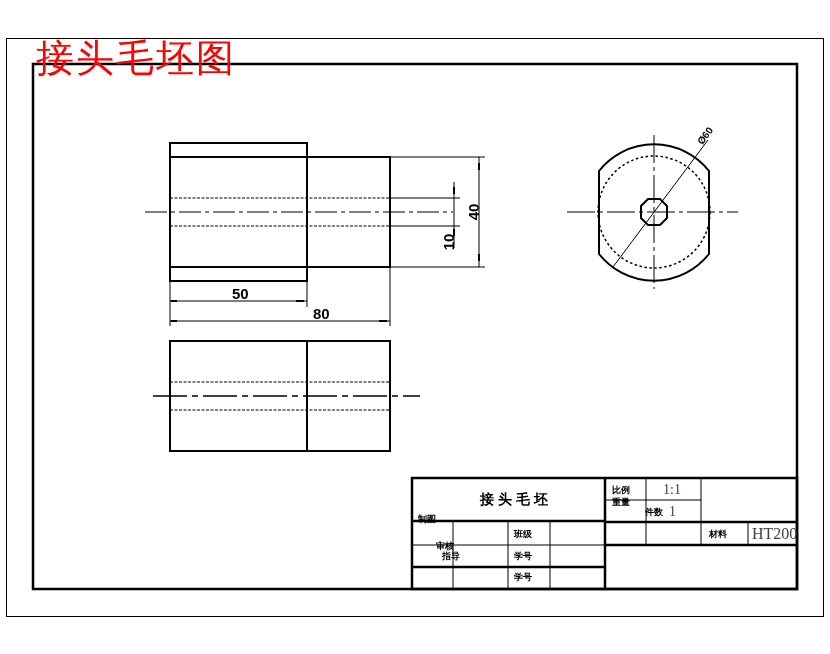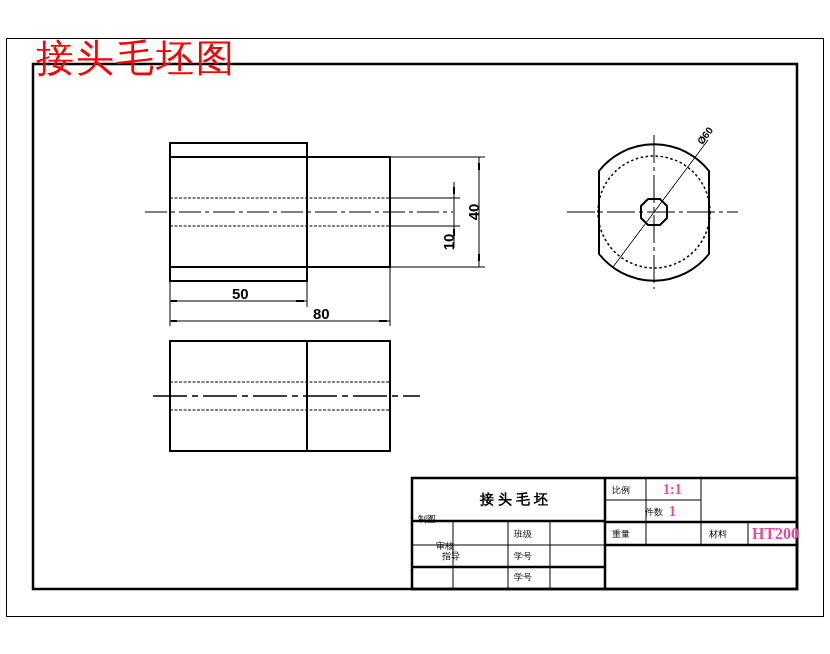--- a/index.html
+++ b/index.html
@@ -1,21 +1,21 @@
 <!DOCTYPE html>
 <html><head>
 <meta charset="utf-8">
 <style>
   html, body { margin: 0; padding: 0; background: #ffffff; }
   body { width: 830px; height: 654px; position: relative; overflow: hidden; font-family: "DejaVu Sans", sans-serif; }
   .page { position: absolute; left: 0; top: 0; width: 830px; height: 582px; }
   svg { position: absolute; left: 0; top: 0; }
   .red-title { position: absolute; left: 36px; top: 34px; color: #ff0000; font-family: "DejaVu Serif", serif; font-size: 38px; letter-spacing: 2px; line-height: 48px; white-space: nowrap; }
-  .lbl { position: absolute; font-family: "DejaVu Sans", sans-serif; font-size: 9px; font-weight: normal; color: #000; white-space: nowrap; line-height: 12px; }
-  .val { position: absolute; font-family: "Liberation Serif", serif; font-size: 14px; font-weight: bold; color: #ec4899; white-space: nowrap; line-height: 16px; }
+  .lbl { position: absolute; font-family: "DejaVu Sans", sans-serif; font-size: 9px; font-weight: bold; color: #000; white-space: nowrap; line-height: 12px; }
+  .val { position: absolute; font-family: "Liberation Serif", serif; font-size: 14px; font-weight: normal; color: #404040; white-space: nowrap; line-height: 16px; }
   .dim { position: absolute; font-family: "Liberation Sans", sans-serif; font-size: 15px; font-weight: bold; color: #000; white-space: nowrap; line-height: 12px; }
   .part-name { position: absolute; font-family: "DejaVu Sans", sans-serif; font-size: 14px; font-weight: bold; color: #000; letter-spacing: 4px; white-space: nowrap; }
 </style>
 </head>
 <body>
 
 <div class="page">
 
   <svg width="830" height="654" viewBox="0 0 830 654">
 
@@ -120,16 +120,16 @@
   <div class="lbl" style="left:514px; top:528px;">班级</div>
   <div class="lbl" style="left:442px; top:550px;">指导</div>
   <div class="lbl" style="left:514px; top:550px;">学号</div>
   <div class="lbl" style="left:418px; top:540px;margin-left:18px;">审核</div>
   <div class="lbl" style="left:514px; top:571px;">学号</div>
 
   <div class="lbl" style="left:612px; top:484px;">比例</div>
   <div class="val" style="left:663px; top:482px;">1:1</div>
   <div class="lbl" style="left:612px; top:506px;margin-left:33px;">件数</div>
   <div class="val" style="left:669px; top:504px;">1</div>
-  <div class="lbl" style="left:612px; top:528px;">重量</div>
+  <div class="lbl" style="left:612px; top:496px;">重量</div>
   <div class="lbl" style="left:709px; top:528px;">材料</div>
   <div class="val" style="left:752px; top:526px; font-size:16px;">HT200</div>
 </div>
 
 </body></html>

